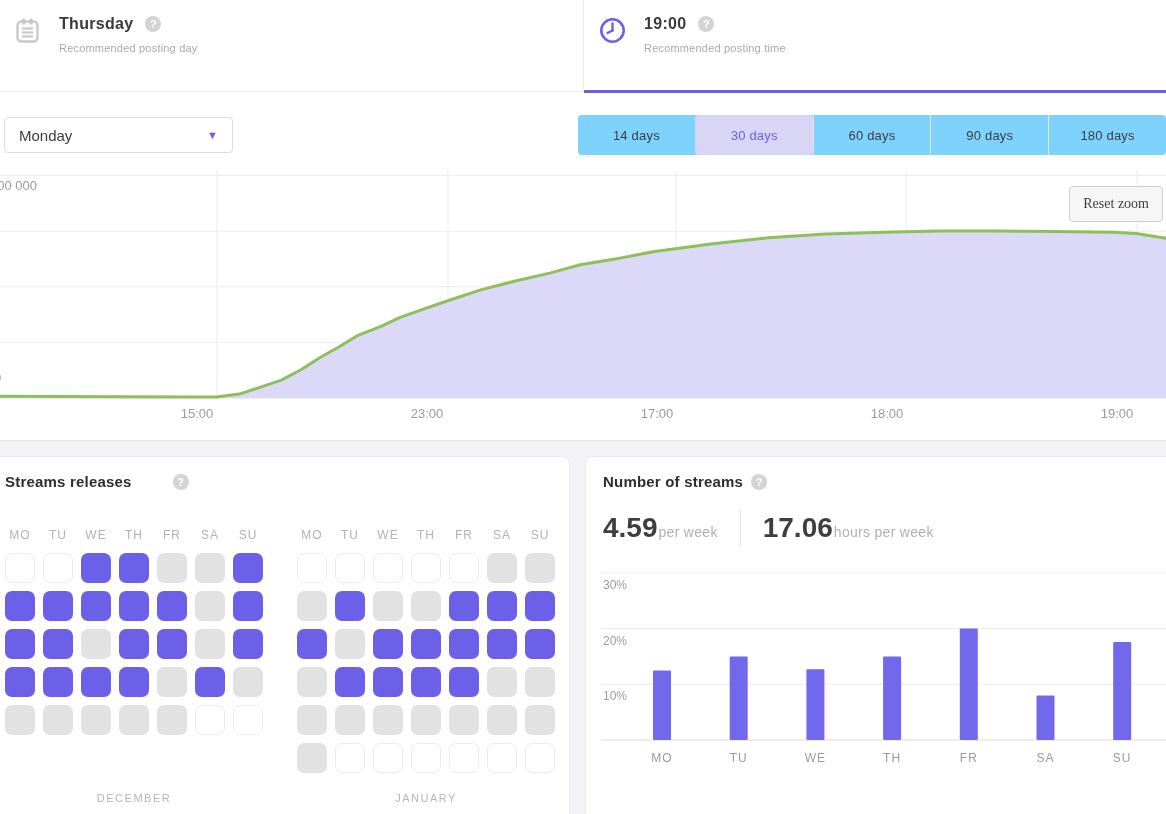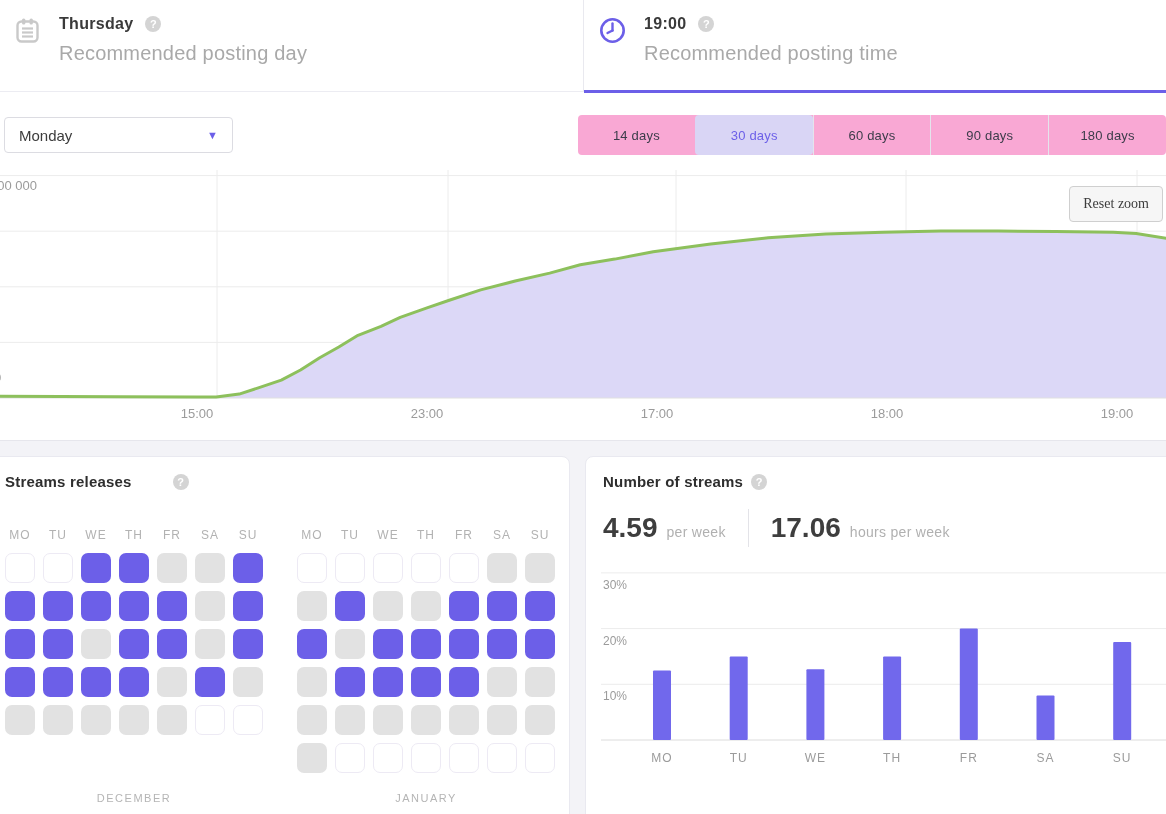--- a/index.html
+++ b/index.html
@@ -10,27 +10,27 @@
   
   .hdr { position:absolute; top:0; left:0; width:1166px; height:92px; display:flex; border-bottom:1px solid #ececf2; background:#fff; }
   .hdr-half { position:relative; display:flex; align-items:flex-start; padding-top:15px; }
   .hdr-day  { width:583px; padding-left:14px; }
   .hdr-time { width:583px; padding-left:15px; border-left:1px solid #e9e9ef; }
   .hdr-time::after { content:""; position:absolute; left:0; right:0; bottom:-2px; height:3px; background:#6c5fe8; }
   .hdr-icon { width:27px; height:27px; margin-right:18px; margin-top:2px; }
   .hdr-text { display:flex; flex-direction:column; }
   .hdr-title-row { display:flex; align-items:center; gap:12px; }
   .hdr-title { font-size:16px; font-weight:bold; color:#3a3a3a; letter-spacing:0.3px; }
-  .hdr-sub { margin-top:9px; font-size:20px; color:#a9a9a9; letter-spacing:0.2px; }
+  .hdr-sub { margin-top:9px; font-size:11px; color:#a9a9a9; letter-spacing:0.2px; }
   .help { display:inline-flex; align-items:center; justify-content:center; width:16px; height:16px; border-radius:50%; background:#d4d4d4; color:#fff; font-size:11px; font-weight:bold; cursor:pointer; }
 
   
   .select { position:absolute; left:4px; top:117px; width:229px; height:36px; border:1px solid #dcdce2; border-radius:4px; background:#fff; display:flex; align-items:center; padding:0 14px; font-size:15px; color:#3c3c3c; cursor:pointer; }
   .select .caret { margin-left:auto; color:#6c5fe8; font-size:11px; }
-  .range-tabs { position:absolute; left:578px; top:115px; width:588px; height:40px; display:flex; background:#f9a8d4; border-radius:4px; overflow:hidden; }
+  .range-tabs { position:absolute; left:578px; top:115px; width:588px; height:40px; display:flex; background:#7dd3fc; border-radius:4px; overflow:hidden; }
   .rtab { flex:1; border:none; background:transparent; font-family:inherit; font-size:13px; color:#3c3c4a; cursor:pointer; letter-spacing:0.2px; }
   .rtab + .rtab { border-left:1px solid #e4e4ec; }
   .rtab.active { background:#d9d5f5; color:#6c5fe8; border-radius:4px; border-left-color:transparent; }
 
   
   .time-chart { position:absolute; left:0; top:170px; width:1166px; height:270px; }
   .time-chart svg { position:absolute; left:0; top:0; }
   .ylab { position:absolute; font-size:13px; color:#9b9b9b; }
   .ylab-top { left:-10px; top:8px; }
   .ylab-bottom { left:-6px; top:200px; }
@@ -53,21 +53,21 @@
   .cal-head { display:grid; grid-template-columns:repeat(7,30px); gap:8px; }
   .cal-head span { text-align:center; font-size:12px; color:#b2b2b2; letter-spacing:1px; }
   .cal-grid { position:absolute; top:25px; left:0; display:grid; grid-template-columns:repeat(7,30px); grid-auto-rows:30px; gap:8px; }
   .cell { border-radius:7px; }
   .cell.on  { background:#6c5fe8; cursor:pointer; }
   .cell.off { background:#e2e2e2; cursor:pointer; }
   .cell.out { background:#fff; border:1px solid #edeaf4; }
   .cal-month { position:absolute; top:264px; width:100%; text-align:center; font-size:11px; color:#b5b5b5; letter-spacing:1.5px; }
 
   .stats { position:absolute; left:17px; top:52px; display:flex; align-items:center; }
-  .stat { display:flex; align-items:baseline; gap:9px; }
+  .stat { display:flex; align-items:baseline; gap:1px; }
   .stat-value { font-size:28px; font-weight:bold; color:#3e3e3e; }
   .stat-label { font-size:14px; color:#b0b0b0; letter-spacing:0.3px; }
   .stat-divider { width:1px; height:38px; background:#e3e3e8; margin:0 22px; align-self:center; }
 
   .bar-chart { position:absolute; left:0; top:0; width:595px; height:359px; }
 </style>
 </head>
 <body>
 
 <div class="page">

